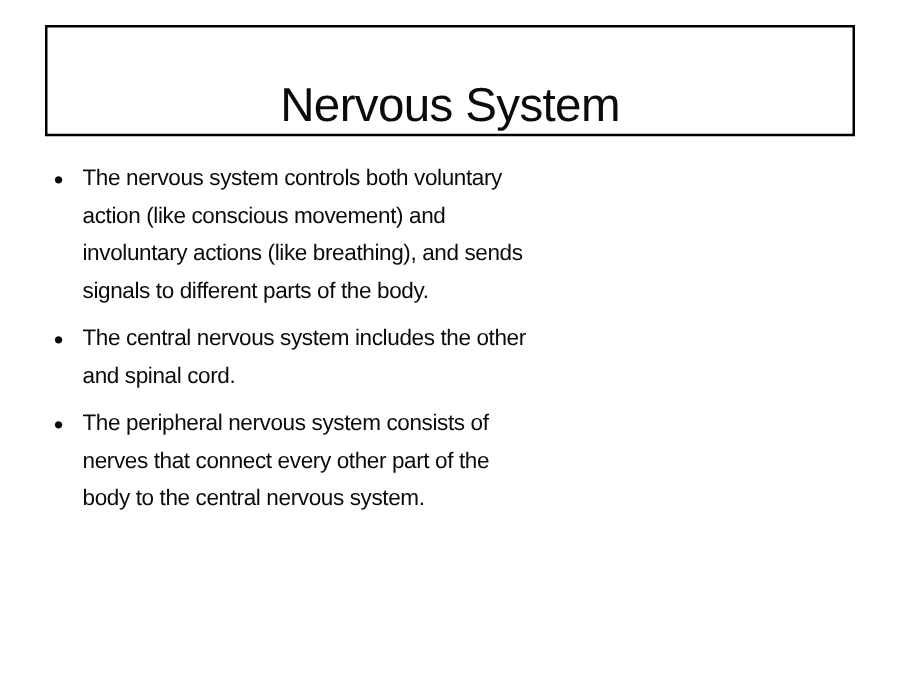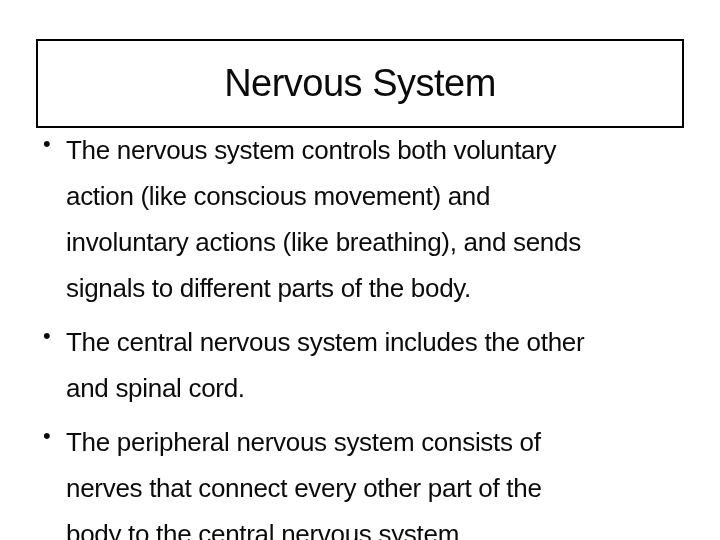--- a/index.html
+++ b/index.html
@@ -12,28 +12,28 @@
     width: 720px;
     height: 540px;
     background: #ffffff;
     overflow: hidden;
     font-family: "Liberation Sans", sans-serif;
     color: #0b0b0b;
   }
   .title-box {
     position: absolute;
     left: 36px;
-    top: 39px;
+    top: 20px;
     width: 648px;
     height: 89px;
     box-sizing: border-box;
     border: 2px solid #000000;
     background: #ffffff;
     display: flex;
-    align-items: center;
+    align-items: flex-end;
     justify-content: center;
   }
   .title-text {
     margin: 0;
     font-size: 38px;
     font-weight: 400;
     letter-spacing: -0.5px;
     color: #0b0b0b;
     white-space: nowrap;
   }
@@ -55,22 +55,22 @@
     flex: 0 0 26px;
     width: 26px;
     font-size: 22px;
     line-height: 34px;
     text-align: left;
     padding-left: 3px;
     box-sizing: border-box;
   }
   .bullet-text {
     flex: 1 1 auto;
-    font-size: 26px;
-    line-height: 46px;
+    font-size: 18px;
+    line-height: 30px;
     letter-spacing: -0.3px;
     white-space: pre-line;
   }
 </style>
 </head>
 <body>
 
 <div class="slide">
 
   <div class="title-box">

